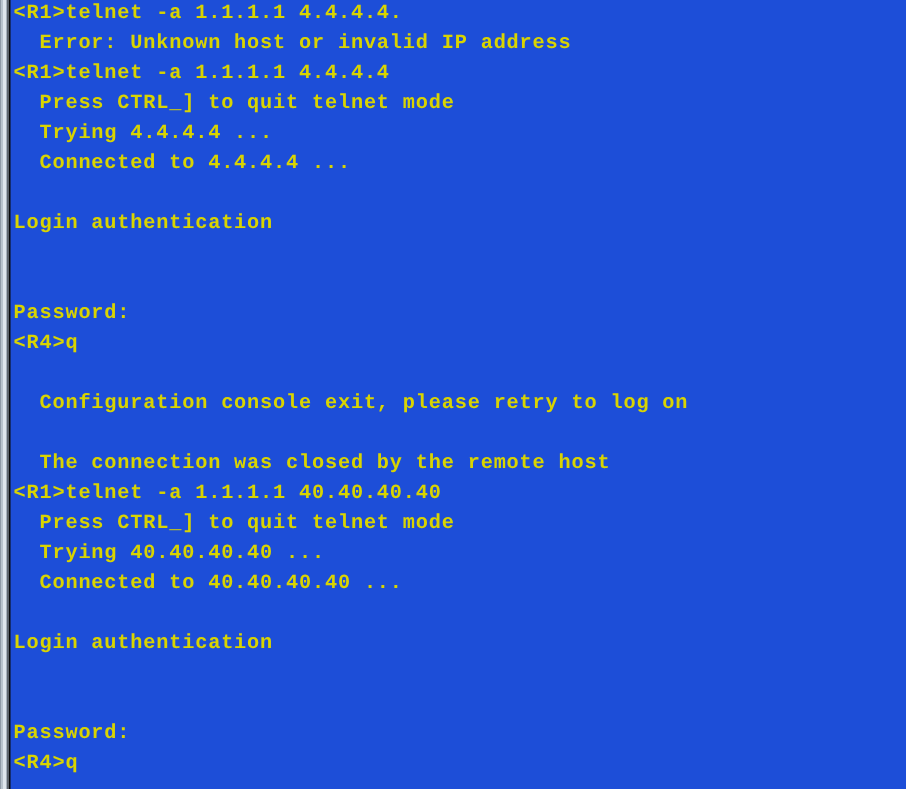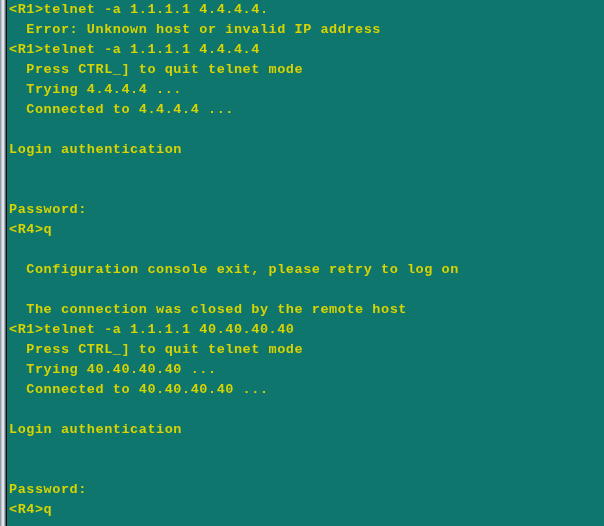--- a/index.html
+++ b/index.html
@@ -4,21 +4,21 @@
 <style>
   html, body {
     margin: 0;
     padding: 0;
     background: #000000;
   }
   #terminal-window {
     position: relative;
     width: 604px;
     height: 526px;
-    background: #0f766e;
+    background: #1d4ed8;
     overflow: hidden;
     font-family: "Liberation Mono", "DejaVu Sans Mono", monospace;
   }
   
   #left-gutter {
     position: absolute;
     left: 0;
     top: 0;
     width: 7px;
     height: 100%;

